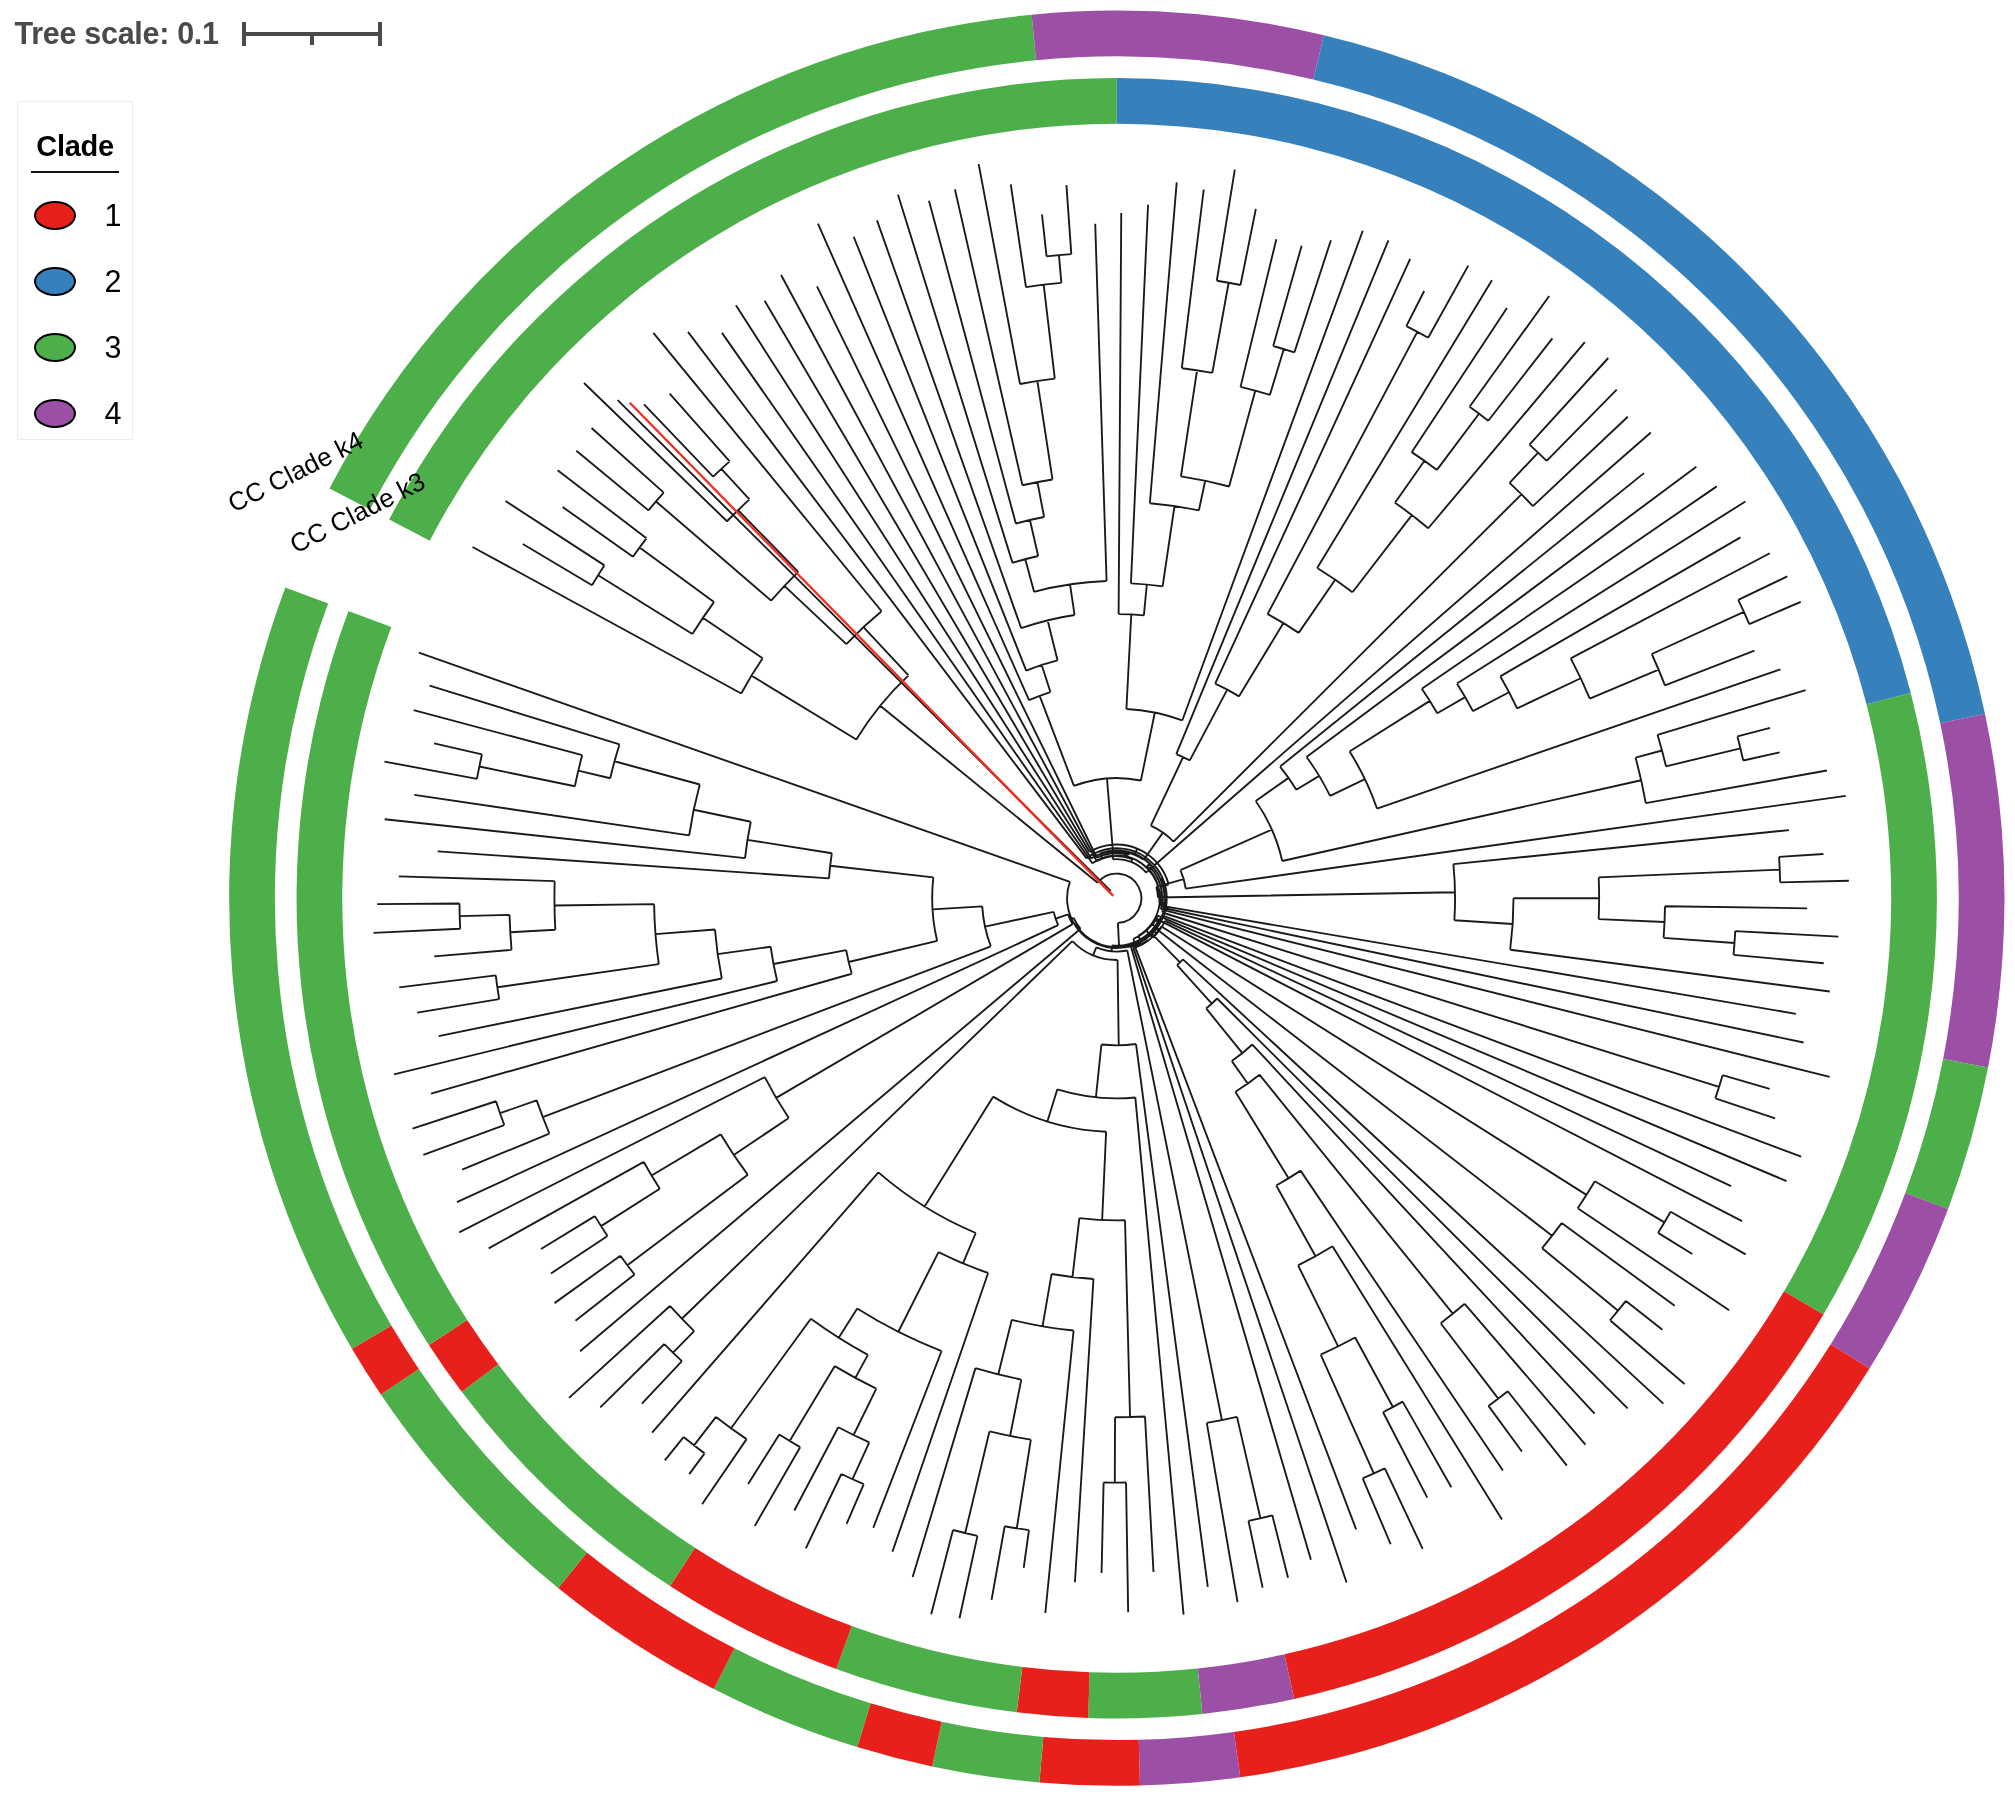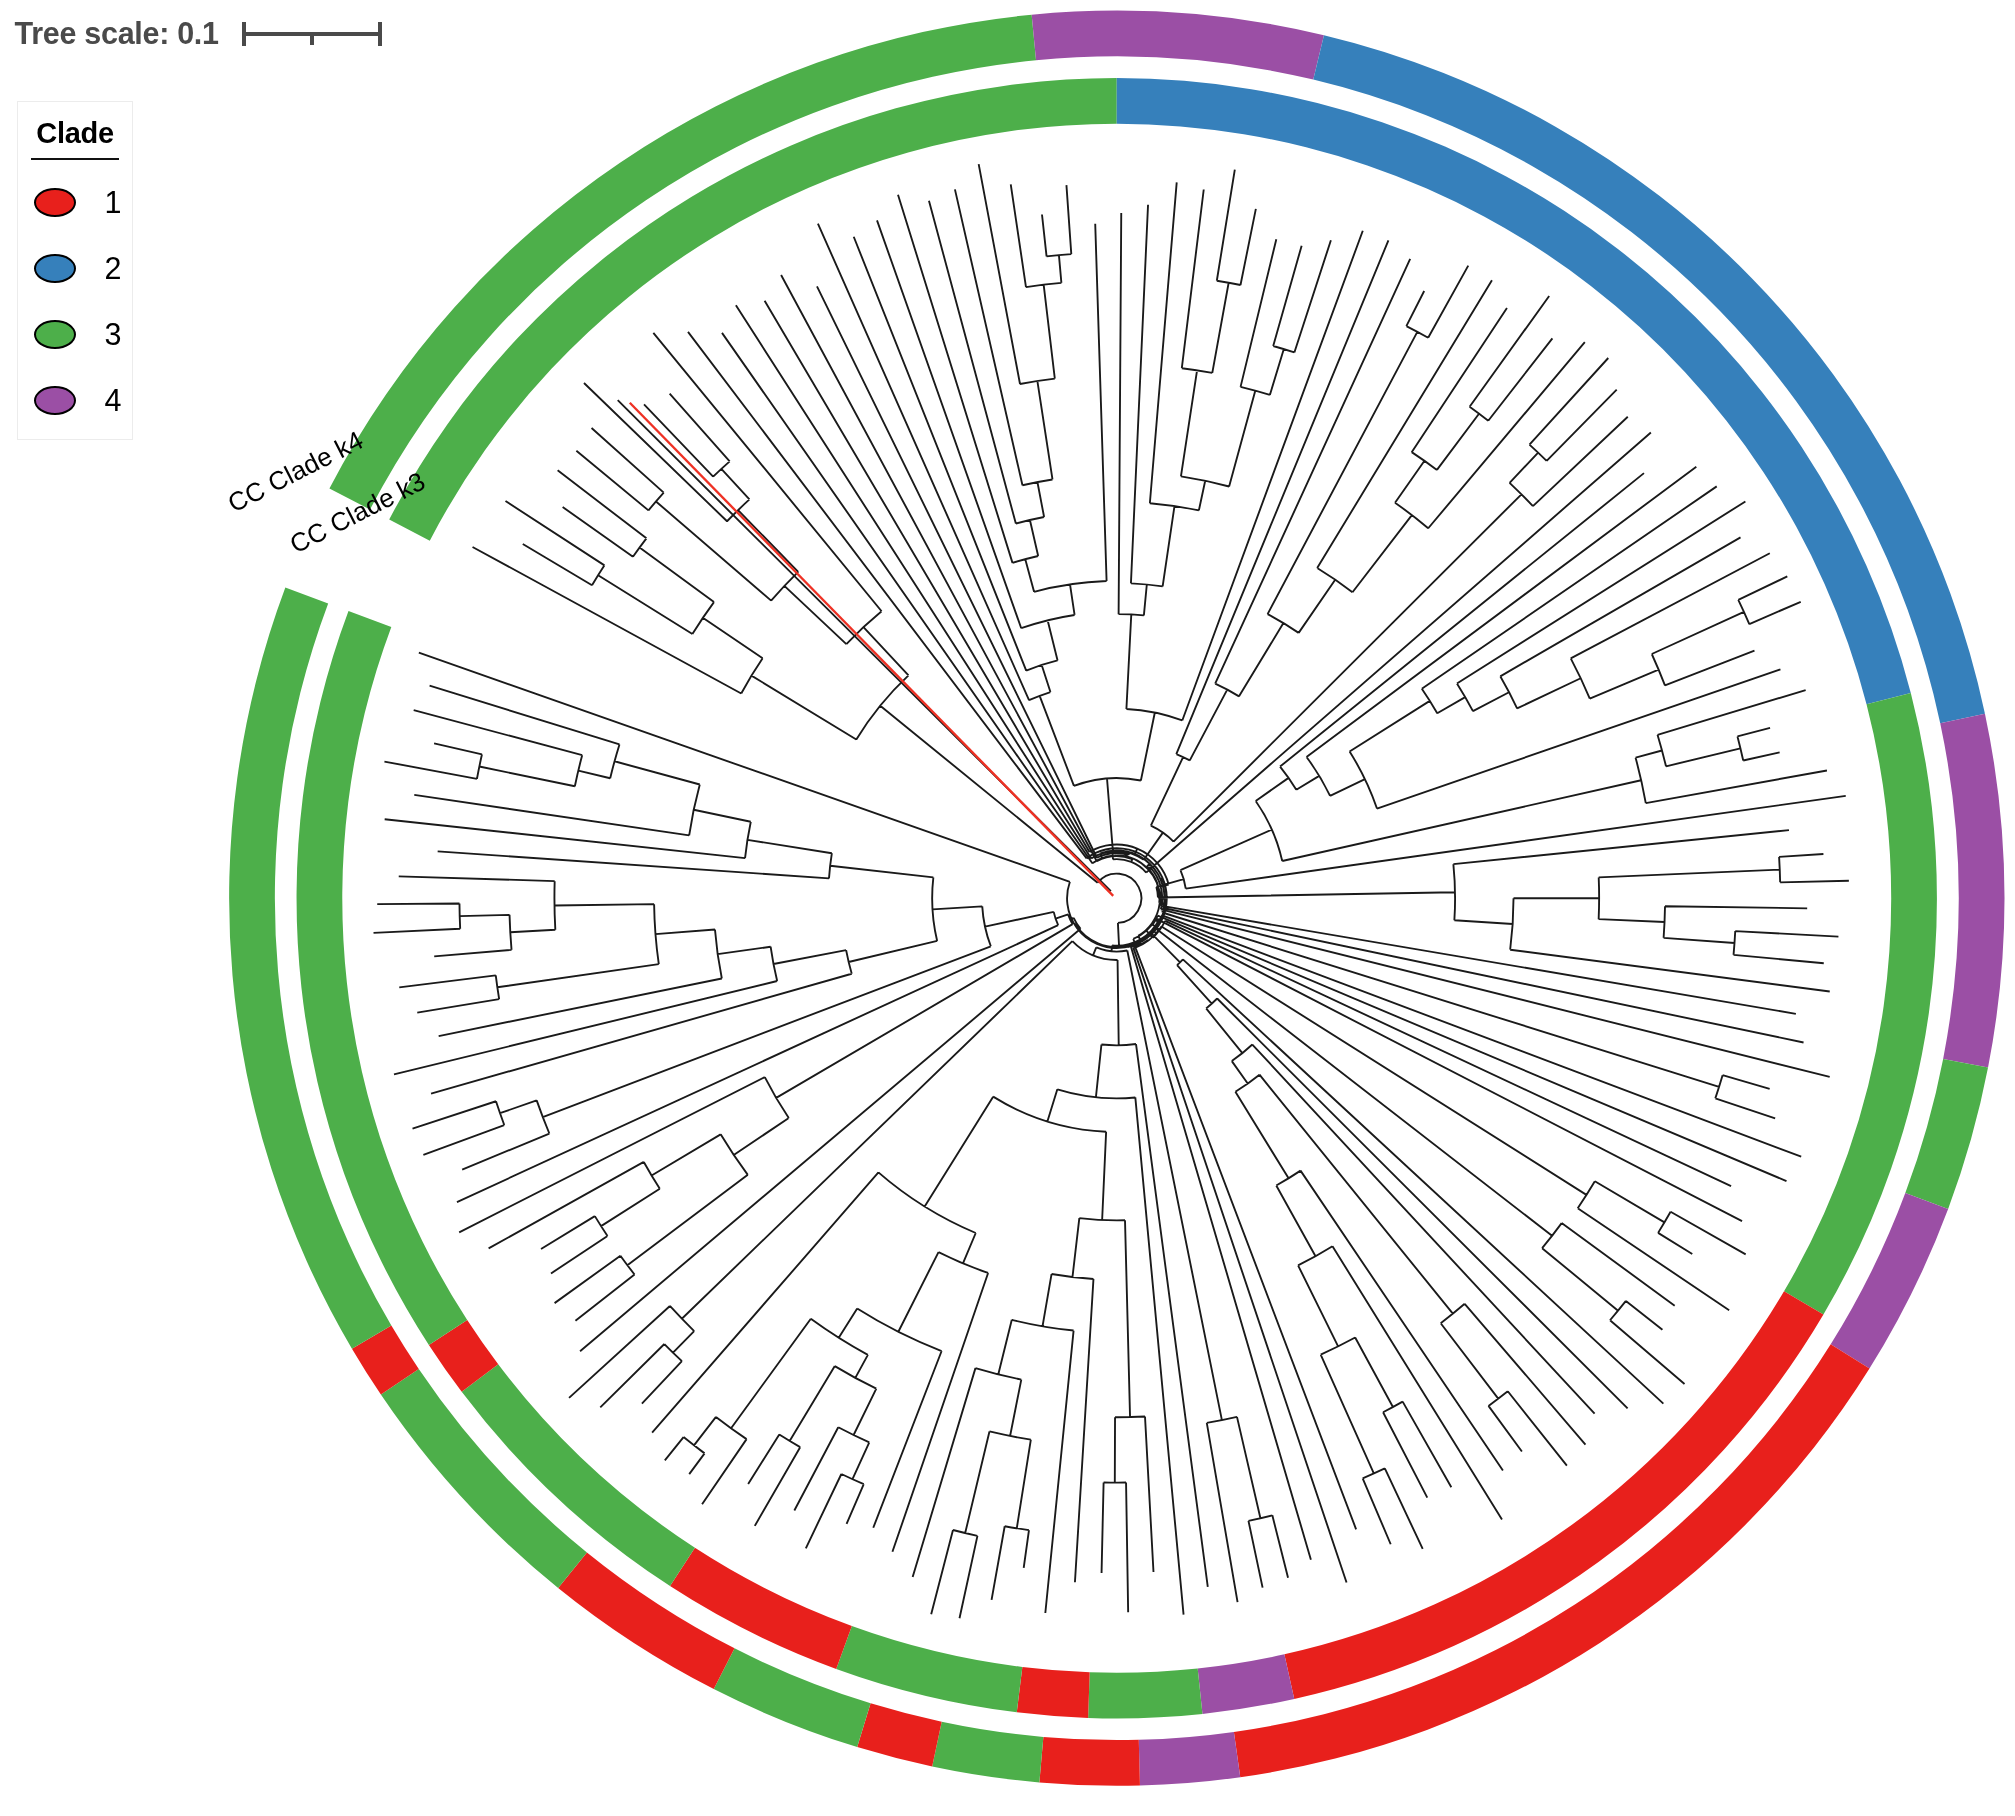--- a/index.html
+++ b/index.html
@@ -14,21 +14,21 @@
   #scalebar{position:relative;width:140px;height:26px;}
   #scalebar .axis{position:absolute;left:0;top:11px;width:140px;height:4.1px;background:#4a4a4a;}
   #scalebar .cap{position:absolute;top:1.2px;width:4.1px;height:23.5px;background:#4a4a4a;}
   #scalebar .cap.l{left:0;}
   #scalebar .cap.r{right:0;}
   #scalebar .tick{position:absolute;left:68px;top:15.2px;width:3.5px;height:9.4px;background:#4a4a4a;}
 
   
   #legend{position:absolute;left:13px;top:101px;width:116px;height:339px;
           background:#ffffff;border:1.2px solid #ececec;box-sizing:border-box;
-          padding:10px 0 0 0;}
+          padding:23px 0 0 0;}
   #legend-title{text-align:center;font-size:29px;font-weight:bold;color:#000;
                 letter-spacing:-0.3px;margin:4.7px 0 8.2px 0;}
   #legend-rule{width:88px;height:1.8px;background:#111;margin:0 auto 9.4px auto;}
   .legend-row{display:flex;align-items:center;height:66px;padding-left:16.4px;}
   .legend-swatch{width:42px;height:29px;border-radius:50%;border:2.3px solid #000;box-sizing:border-box;}
   .legend-text{font-size:30.5px;color:#000;margin-left:28px;line-height:1;}
 
   
   .ring-label{position:absolute;font-size:26px;color:#000;white-space:nowrap;
               transform-origin:left center;letter-spacing:0px;}

